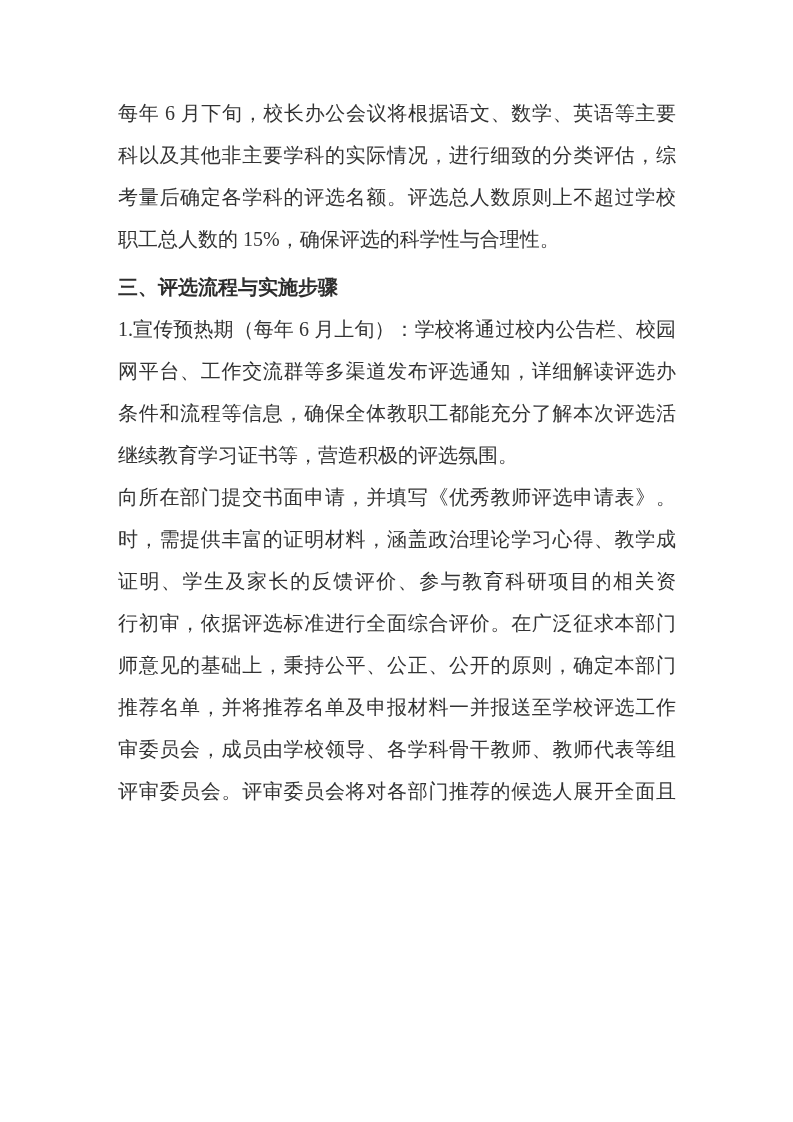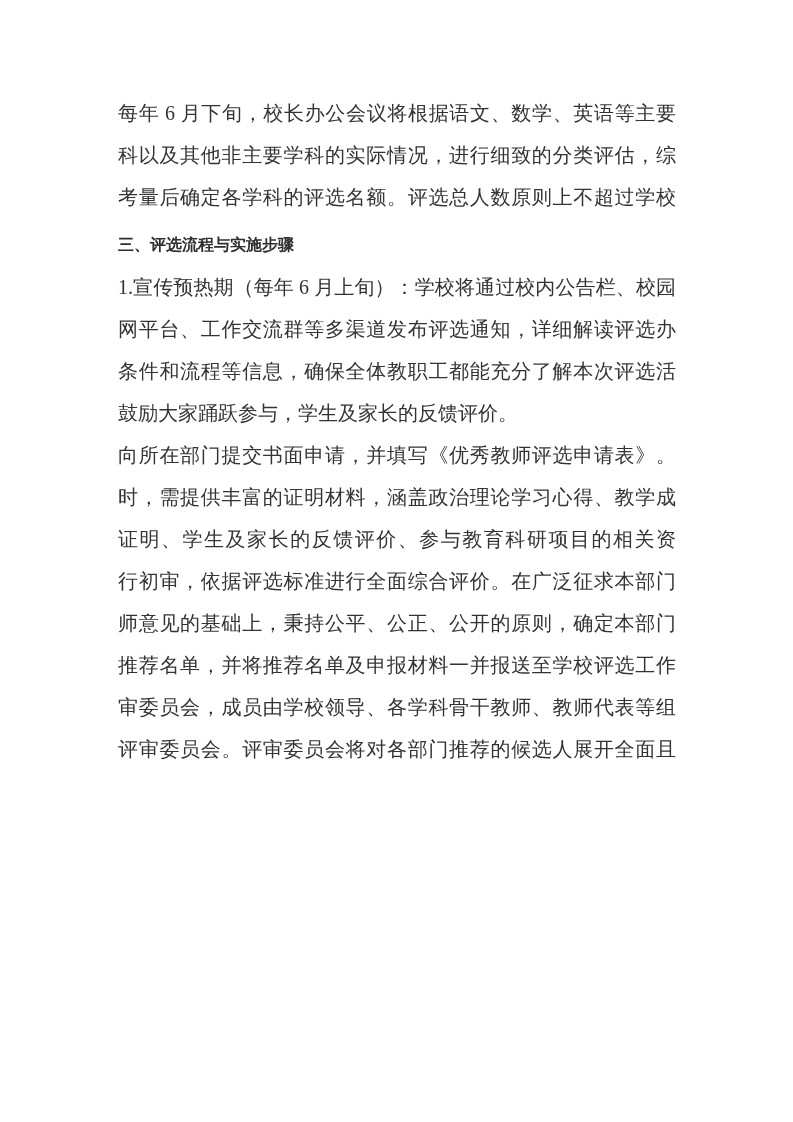--- a/index.html
+++ b/index.html
@@ -35,44 +35,45 @@
     white-space: normal;
     overflow: hidden;
   }
   .jfull {
     text-align-last: justify;
   }
   .heading {
     margin: 6px 0 0 0;
     height: 42px;
     line-height: 42px;
-    font-size: 16px;
+    font-size: 20px;
     font-weight: bold;
     color: #2e2e2e;
   }
 </style>
 </head>
 <body>
 
 <div class="page">
   <main class="content">
 
     <section class="para">
       <div class="line jfull">每年 6 月下旬，校长办公会议将根据语文、数学、英语等主要学</div>
       <div class="line jfull">科以及其他非主要学科的实际情况，进行细致的分类评估，综合</div>
       <div class="line jfull">考量后确定各学科的评选名额。评选总人数原则上不超过学校教</div>
+      <div class="line">职工总人数的 15%，确保评选的科学性与合理性。</div>
     </section>
 
     <h2 class="heading">三、评选流程与实施步骤</h2>
 
     <section class="para">
       <div class="line jfull">1.宣传预热期（每年 6 月上旬）：学校将通过校内公告栏、校园</div>
       <div class="line jfull">网平台、工作交流群等多渠道发布评选通知，详细解读评选办法、</div>
       <div class="line jfull">条件和流程等信息，确保全体教职工都能充分了解本次评选活动，</div>
-      <div class="line">鼓励大家踊跃参与，学生及家长的反馈评价。</div>
+      <div class="line">继续教育学习证书等，营造积极的评选氛围。</div>
     </section>
 
     <section class="para">
       <div class="line jfull">向所在部门提交书面申请，并填写《优秀教师评选申请表》。同</div>
       <div class="line jfull">时，需提供丰富的证明材料，涵盖政治理论学习心得、教学成果</div>
       <div class="line jfull">证明、学生及家长的反馈评价、参与教育科研项目的相关资料、</div>
     </section>
 
     <section class="para">
       <div class="line jfull">行初审，依据评选标准进行全面综合评价。在广泛征求本部门教</div>

